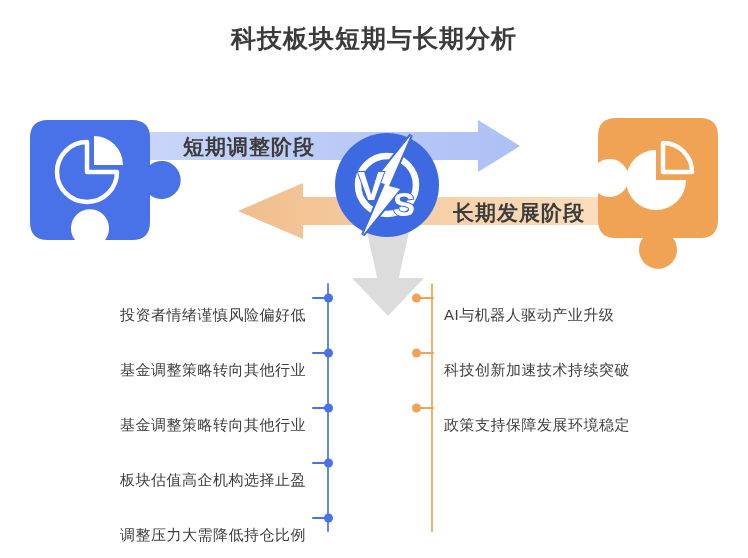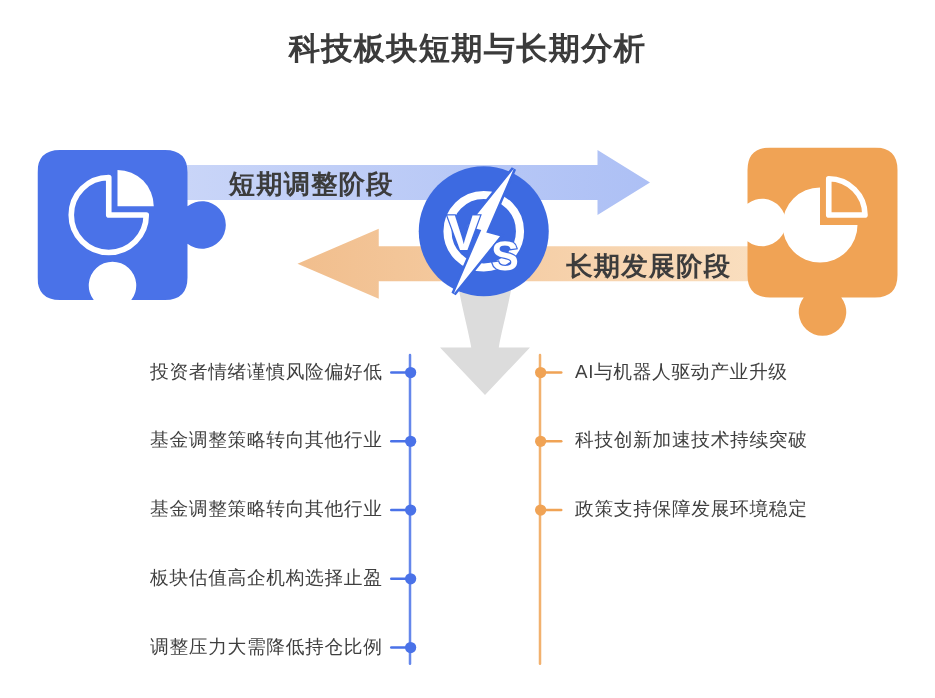--- a/index.html
+++ b/index.html
@@ -25,24 +25,24 @@
     font-size:25px;font-weight:700;color:var(--text-dark);letter-spacing:1px;
   }
   .abs{position:absolute;}
   .arrow-label{
     position:absolute;font-size:21px;font-weight:700;color:#3C3C3C;
     letter-spacing:1px;white-space:nowrap;text-align:center;
   }
   .label-short{left:183px;top:133px;}
   .label-long{left:453px;top:199px;}
   .list-col{position:absolute;top:270px;}
-  .list-col .row{position:relative;height:55px;display:flex;align-items:center;}
+  .list-col .row{position:relative;height:55px;display:flex;align-items:flex-end;}
   .col-left{left:0;width:330px;}
   .col-left .row{justify-content:flex-end;padding-right:24px;box-sizing:border-box;}
-  .col-right{left:432px;width:316px;}
+  .col-right{left:416px;width:316px;}
   .col-right .row{justify-content:flex-start;padding-left:28px;box-sizing:border-box;}
   .row .txt{font-size:15px;color:var(--list-text);letter-spacing:0.5px;white-space:nowrap;}
   .connector{position:absolute;top:50%;margin-top:-1px;width:18px;height:2px;border-radius:1px;}
   .col-left .connector{right:0;background:var(--blue-primary);}
   .col-right .connector{left:0;background:var(--orange-primary);}
   .dot{position:absolute;top:50%;width:9px;height:9px;border-radius:50%;transform:translateY(-50%);}
   .col-left .dot{right:-3px;background:var(--blue-primary);}
   .col-right .dot{left:-4.5px;background:var(--orange-primary);}
   .vline{position:absolute;top:283px;width:2px;height:249px;border-radius:1px;}
   .vline-left{left:327px;background:var(--blue-primary);opacity:0.85;}

